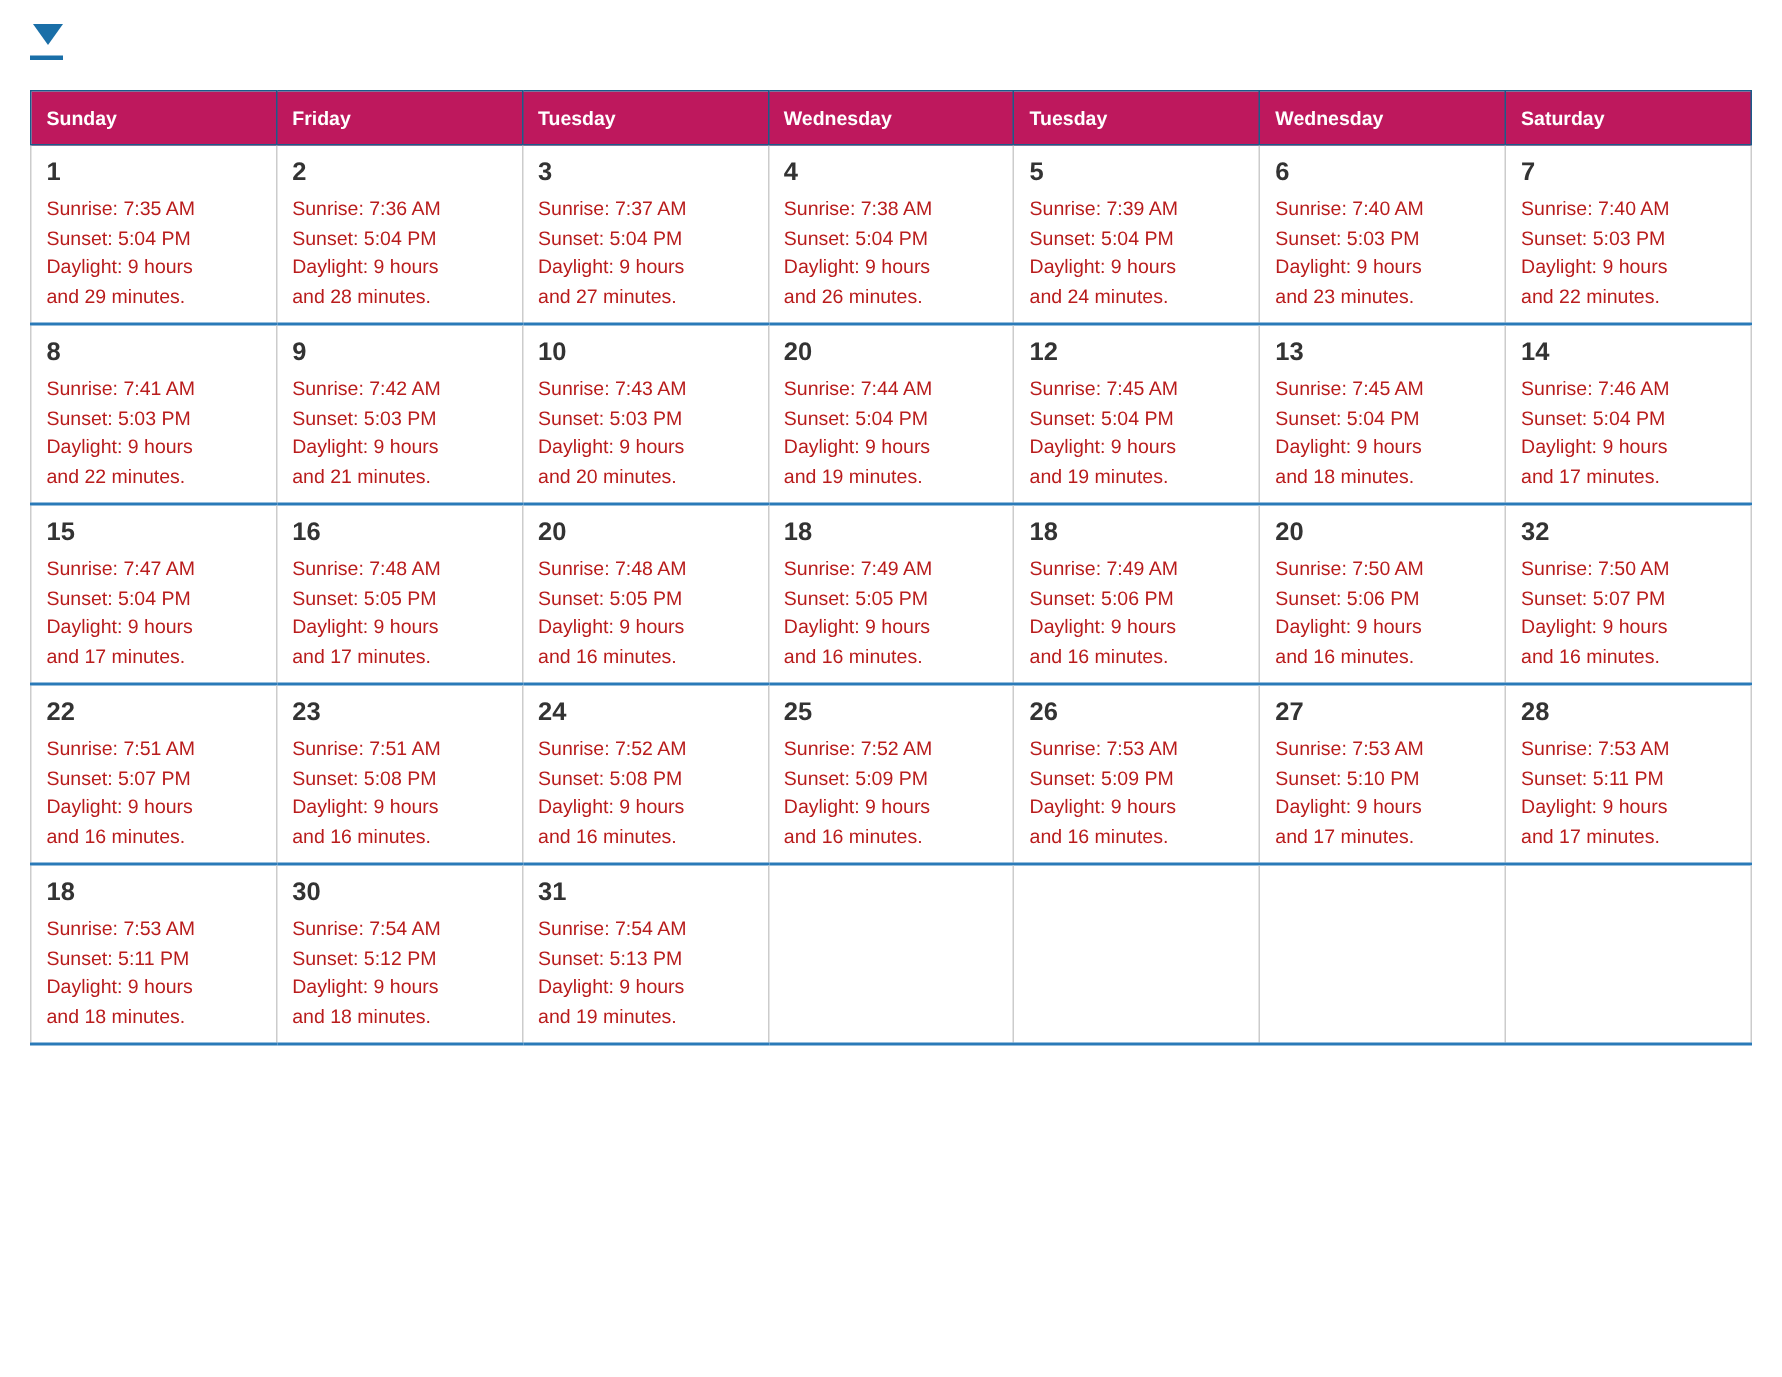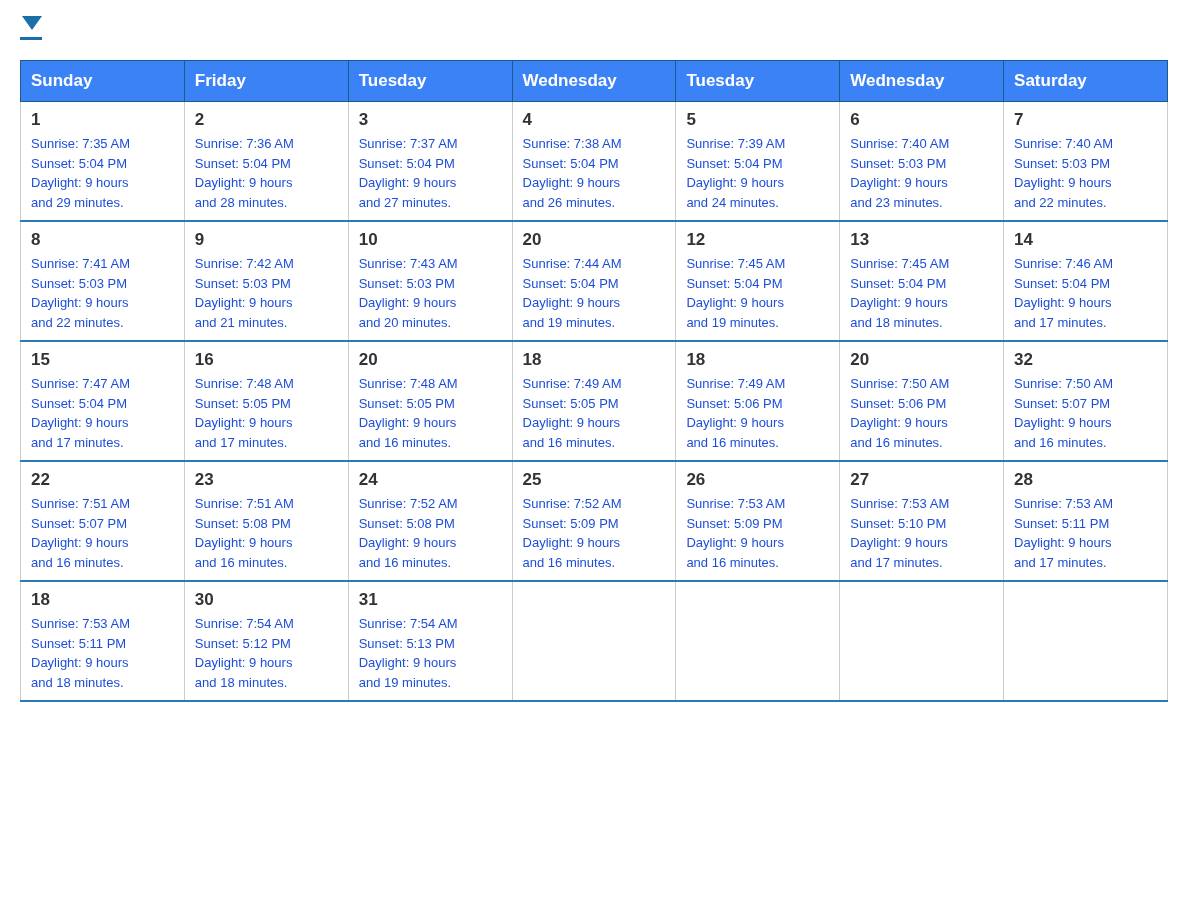--- a/index.html
+++ b/index.html
@@ -52,23 +52,23 @@
       font-size: 22px;
       color: #555;
       margin-top: 4px;
     }
     .calendar-table {
       width: 100%;
       border-collapse: collapse;
       table-layout: fixed;
     }
     .calendar-table th {
-      background: #3b82f6;
+      background: #be185d;
       color: #fff;
-      font-size: 17px;
+      font-size: 13px;
       font-weight: bold;
       padding: 10px 10px;
       text-align: left;
       border: 1px solid #1a5c8a;
     }
     .calendar-table td {
       vertical-align: top;
       padding: 8px 10px;
       border: 1px solid #ccc;
       border-bottom: 2px solid #2a7ab8;
@@ -81,21 +81,21 @@
     }
     .day-number {
       font-size: 17px;
       font-weight: bold;
       color: #333;
       display: block;
       margin-bottom: 4px;
     }
     .day-info {
       font-size: 13px;
-      color: #1d4ed8;
+      color: #b91c1c;
       line-height: 1.5;
     }
     .logo-row {
       display: flex;
       align-items: center;
     }
   </style>
 </head>
 <body>
 

